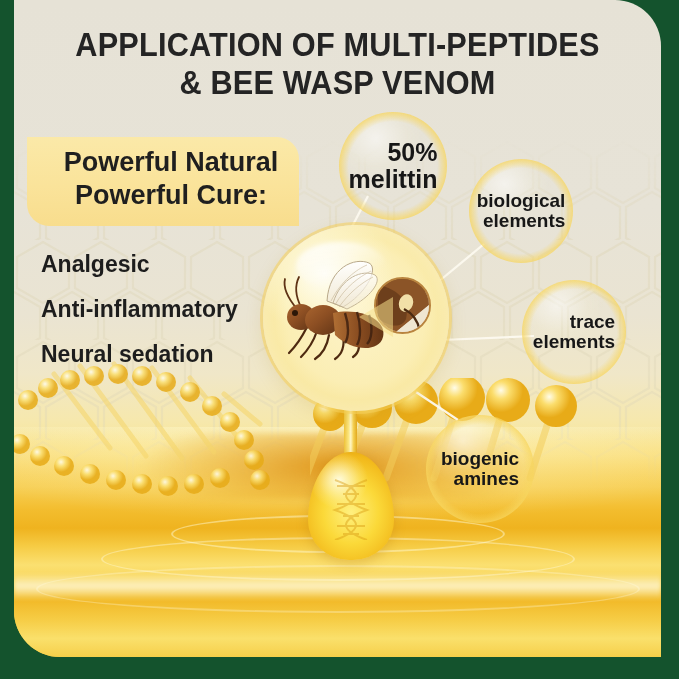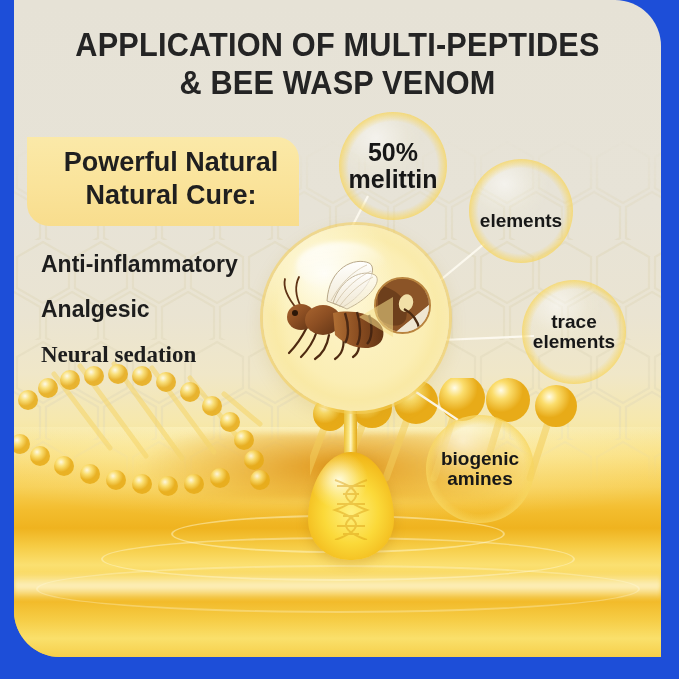--- a/index.html
+++ b/index.html
@@ -1,21 +1,21 @@
 <!DOCTYPE html>
 <html><head>
 <meta charset="utf-8">
 <style>
   html,body{margin:0;padding:0;}
   body{
     width:679px;height:679px;overflow:hidden;
     font-family:"Liberation Sans", sans-serif;
     background:#f8e69a;
   }
-  #poster{position:relative;width:679px;height:679px;overflow:hidden;background:#1d4ed8;}
+  #poster{position:relative;width:679px;height:679px;overflow:hidden;background:#14532d;}
 
   
   .plate{
     position:absolute;left:14px;top:0px;right:18px;bottom:22px;
     border-radius:0 46px 0 46px;
     overflow:hidden;
     background:
       linear-gradient(180deg,
         #e6e2d6 0%,
         #e7e3d7 32%,
@@ -89,21 +89,21 @@
     position:absolute;left:16px;right:0;top:9px;text-align:center;
     color:#1f1f1f;font-weight:700;font-size:27px;line-height:1.21;
   }
 
   
   .benefits{position:absolute;left:27px;top:253px;width:270px;}
   .benefit{
     color:#1d1d1d;font-weight:700;font-size:23px;line-height:1;
     margin-bottom:22px;white-space:nowrap;
   }
-  .benefit:last-child{margin-bottom:0;font-family:Liberation Serif, serif;}
+  .benefit:last-child{margin-bottom:0;}
 
   
   .sphere{
     position:absolute;left:249px;top:225px;width:186px;height:186px;
     border-radius:50%;
     background:
       radial-gradient(58% 52% at 33% 26%, rgba(255,255,250,.92) 0%, rgba(255,252,225,.45) 38%, rgba(255,247,200,0) 66%),
       radial-gradient(78% 78% at 50% 48%, #fdf3c9 0%, #fbeeb4 48%, #f7e392 72%, #f2d063 88%, #edc348 100%);
     box-shadow:0 0 0 3px rgba(246,208,90,.55), 0 6px 18px rgba(190,150,30,.18);
   }
@@ -147,21 +147,21 @@
     box-shadow:0 4px 12px rgba(180,120,10,.28);
   }
   .drop-dna{
     position:absolute;left:50%;top:24%;transform:translateX(-50%);
     width:44px;height:62px;opacity:.55;
   }
 
   
   .bubble{
     position:absolute;border-radius:50%;
-    display:flex;align-items:center;justify-content:center;text-align:center;
+    display:flex;align-items:center;justify-content:center;text-align:right;
     color:#171717;font-weight:700;line-height:1.07;
   }
   .bubble .ring{
     position:absolute;inset:0;border-radius:50%;
     background:
       radial-gradient(circle at 50% 50%, rgba(255,255,255,0) 58%, rgba(247,214,96,.85) 72%, rgba(250,232,160,.35) 84%, rgba(255,255,255,0) 96%),
       radial-gradient(64% 58% at 34% 24%, rgba(255,255,255,.55) 0%, rgba(255,252,226,.12) 46%, rgba(255,255,255,0) 70%);
   }
   .bubble .btxt{position:relative;z-index:2;padding:0 6px;}
 
@@ -379,42 +379,42 @@
           <ellipse cx="30" cy="24" rx="7" ry="9" fill="#f2e0a8" transform="rotate(18 30 24)"></ellipse>
           <path d="M28 30 C36 34 42 42 44 52" stroke="#4a2a12" stroke-width="2.4" fill="none"></path>
         </svg>
       </div>
       <div class="inset-cone" style="left:96px;top:72px;"></div>
     </div>
 
     <div class="headbox">
       <div class="ht">
         <span>Powerful Natural</span><br>
-        <span>Natural Cure:</span>
+        <span>Powerful Cure:</span>
       </div>
     </div>
 
     <div class="benefits">
+      <div class="benefit">Analgesic</div>
       <div class="benefit">Anti-inflammatory</div>
-      <div class="benefit">Analgesic</div>
       <div class="benefit">Neural sedation</div>
     </div>
 
     <div class="bubble" id="b-melittin">
       <div class="ring"></div>
       <div class="btxt">
         <span class="big">50%</span>
         <span class="small">melittin</span>
       </div>
     </div>
 
     <div class="bubble" id="b-enzymes">
       <div class="ring"></div>
       <div class="btxt">
-        <br>
+        <span>biological</span><br>
         <span>elements</span>
       </div>
     </div>
 
     <div class="bubble" id="b-biogenic">
       <div class="ring"></div>
       <div class="btxt">
         <span>biogenic</span><br>
         <span>amines</span>
       </div>

